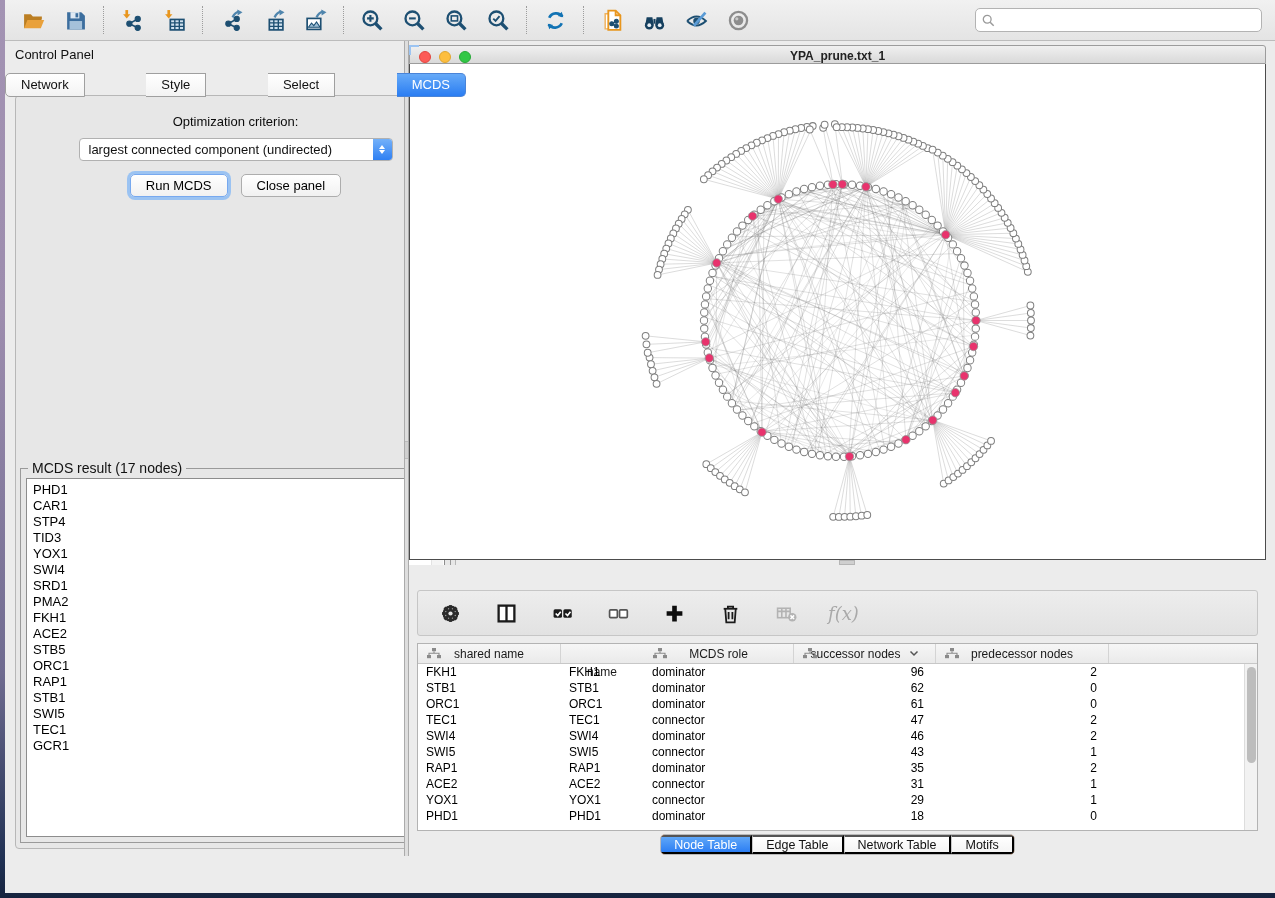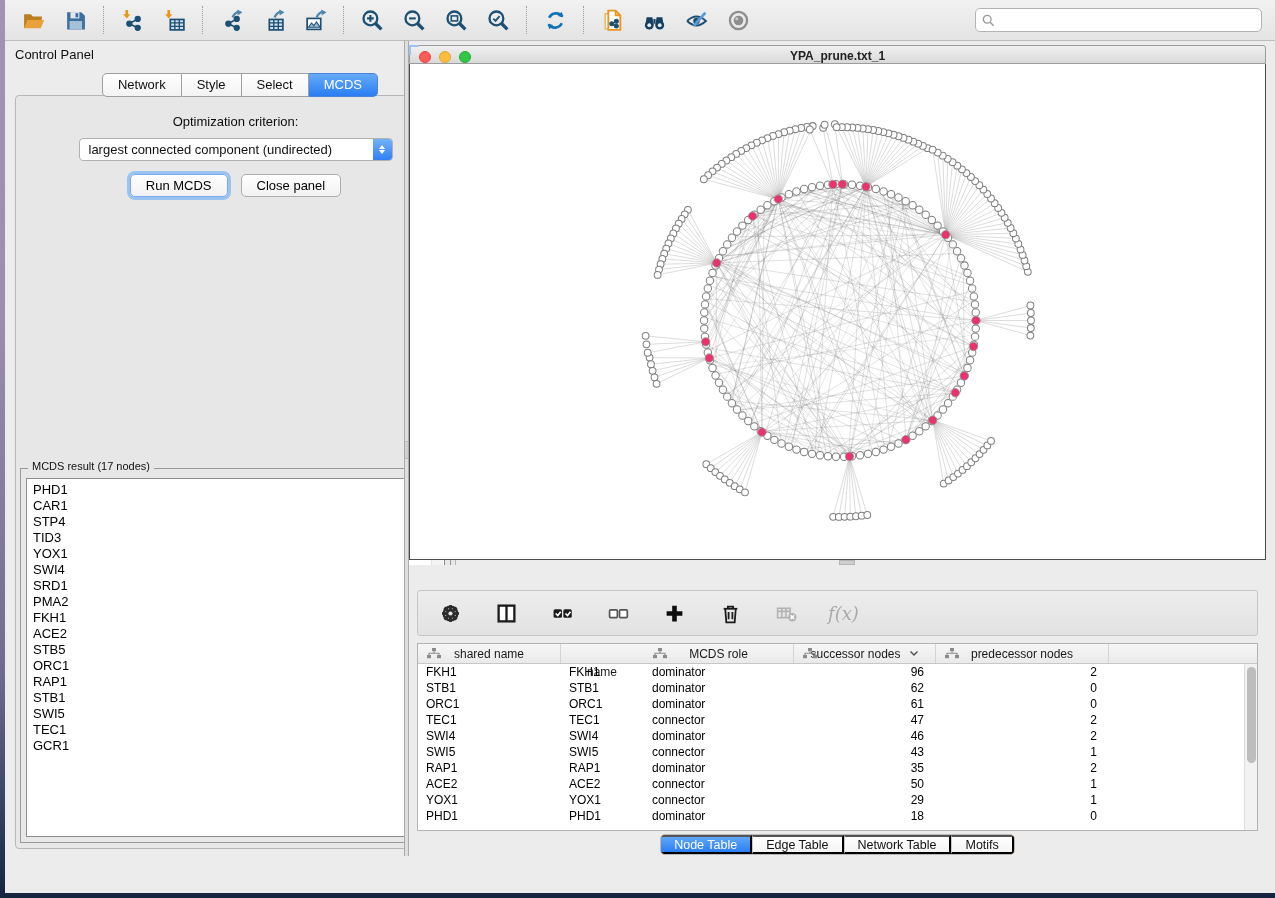--- a/index.html
+++ b/index.html
@@ -31,42 +31,42 @@
   .panel-header { height:26px; display:flex; align-items:center; padding:0 10px; font-size:13px; }
   .win-btns { margin-left:auto; display:flex; align-items:center; gap:11px; }
   .float-btn { width:10px; height:10px; border:1.6px solid #2b2b2b; background:transparent; cursor:pointer; }
   .close-btn { width:12px; height:12px; border:none; background:transparent; cursor:pointer; position:relative; }
   .close-btn::before, .close-btn::after { content:""; position:absolute; left:-1px; top:5px; width:13px; height:2.4px;
     background:#1c1c1c; border-radius:1px; }
   .close-btn::before { transform:rotate(45deg); } .close-btn::after { transform:rotate(-45deg); }
 
   
   .control-panel { position:absolute; left:0; top:41px; width:461px; height:815px; background:#ececec; }
-  .cp-tabs { display:flex; justify-content:center; margin-top:6px; position:relative; z-index:2;margin-left:9px; }
+  .cp-tabs { display:flex; justify-content:space-between; margin-top:6px; position:relative; z-index:2; }
   .cp-tab { font-size:13px; padding:3px 15px 4px; background:linear-gradient(#ffffff,#f3f3f3);
     border:1px solid #9f9f9f; border-left:none; cursor:pointer; color:#111; font-family:"Liberation Sans",sans-serif; }
   .cp-tab:first-child { border-left:1px solid #9f9f9f; border-radius:5px 0 0 5px; }
   .cp-tab:last-child { border-radius:0 5px 5px 0; }
   .cp-tab.active { background:linear-gradient(#66aaf8,#2a7df2); color:#fff; border-color:#4a84d8; }
   .cp-pane { position:absolute; left:10px; right:10px; top:54px; bottom:7px;
     background:#e7e7e7; border:1px solid #b7b7b7; border-radius:4px; }
   .opt-label { margin-top:18px; text-align:center; font-size:13px; color:#0b0b0b; }
   .dropdown { margin:9px auto 0; width:314px; height:23px; background:#fff; border:1px solid #b1b1b1;
     border-radius:4px; display:flex; align-items:center; cursor:pointer; overflow:hidden; }
   .dropdown .dd-value { flex:1; font-size:13px; padding-left:9px; white-space:nowrap; }
   .dropdown .stepper { width:19px; height:100%; background:linear-gradient(#74b1f9,#2f80f3);
     display:flex; flex-direction:column; align-items:center; justify-content:center; gap:1px; }
   .stepper i { display:block; width:0; height:0; border-left:3.5px solid transparent; border-right:3.5px solid transparent; }
   .stepper .up { border-bottom:4px solid #fff; } .stepper .dn { border-top:4px solid #fff; }
   .btn-row { margin-top:13px; display:flex; justify-content:center; gap:13px; }
   .btn { height:23px; padding:0 15px; font-size:13px; font-family:"Liberation Sans",sans-serif;
     background:linear-gradient(#ffffff,#f1f1f1); border:1px solid #adadad; border-radius:5px; cursor:pointer; }
   .btn.focus-ring { box-shadow:0 0 0 3px rgba(92,165,252,.55); border-color:#77a9ef; }
   .mcds-result { position:absolute; left:4px; right:4px; top:372px; bottom:5px; border:1px solid #9a9a9a; }
-  .mcds-result .legend { position:absolute; top:-9px; left:7px; background:#e7e7e7; padding:0 4px; font-size:11px; }
+  .mcds-result .legend { position:absolute; top:-9px; left:7px; background:#e7e7e7; padding:0 4px; font-size:14px; }
   .result-list { position:absolute; left:5px; right:5px; top:9px; bottom:5px; background:#fff;
     border:1px solid #8d8d8d; overflow:hidden; }
   .result-scroll { position:absolute; right:1px; top:1px; bottom:1px; width:12px; background:#f4f4f4; border-left:1px solid #e2e2e2; }
   .result-items { padding:3px 0 0 6px; font-size:13px; line-height:16px; color:#000; }
   .result-item { cursor:default; }
 
   
   .vsplit { position:absolute; left:399px; top:41px; width:5px; height:815px; background:#dedede;
     border-left:1px solid #ababab; border-right:1px solid #ababab; cursor:col-resize; }
   .vsplit .grip { position:absolute; left:0; right:0; top:400px; height:18px; background:#cfcfcf;
@@ -1159,21 +1159,21 @@
             <div class="td left" style="width: 143px;">RAP1</div>
             <div class="td left" style="width: 83px;">RAP1</div>
             <div class="td left" style="width: 150px;">dominator</div>
             <div class="td num" style="width: 142px;">35</div>
             <div class="td num" style="width: 173px;">2</div>
           </div>
           <div class="tr">
             <div class="td left" style="width: 143px;">ACE2</div>
             <div class="td left" style="width: 83px;">ACE2</div>
             <div class="td left" style="width: 150px;">connector</div>
-            <div class="td num" style="width: 142px;">50</div>
+            <div class="td num" style="width: 142px;">31</div>
             <div class="td num" style="width: 173px;">1</div>
           </div>
           <div class="tr">
             <div class="td left" style="width: 143px;">YOX1</div>
             <div class="td left" style="width: 83px;">YOX1</div>
             <div class="td left" style="width: 150px;">connector</div>
             <div class="td num" style="width: 142px;">29</div>
             <div class="td num" style="width: 173px;">1</div>
           </div>
           <div class="tr">

